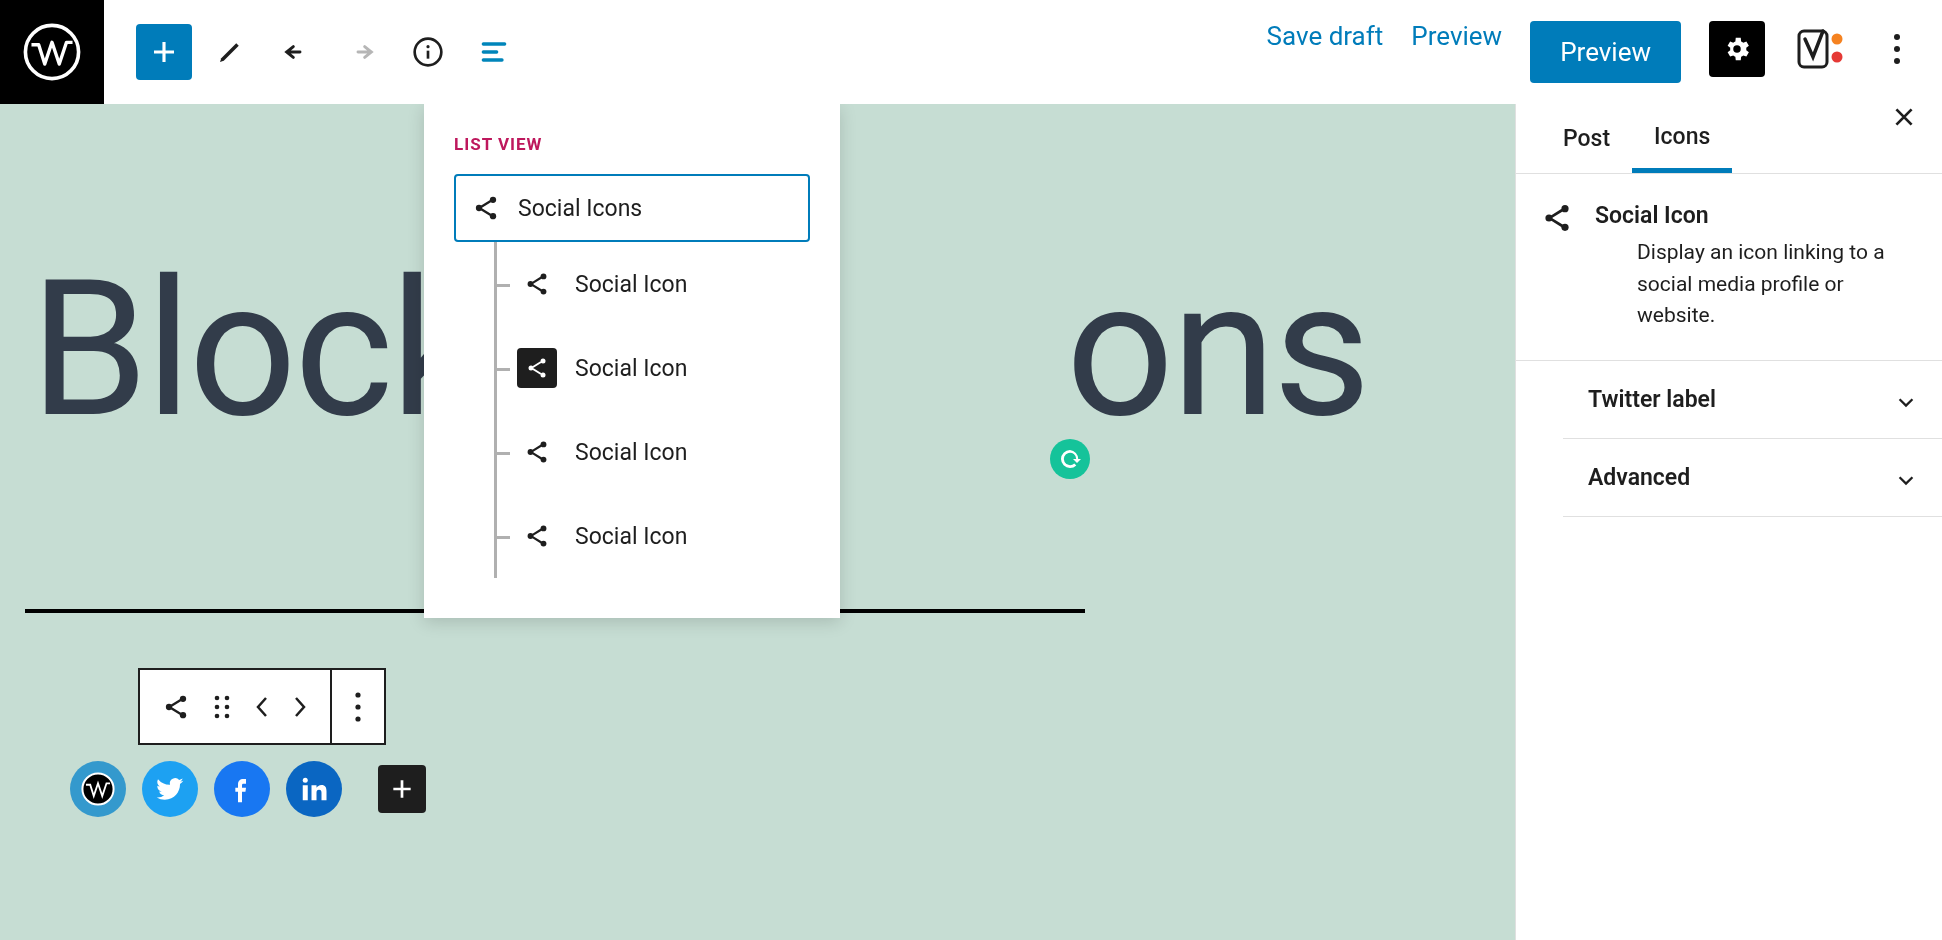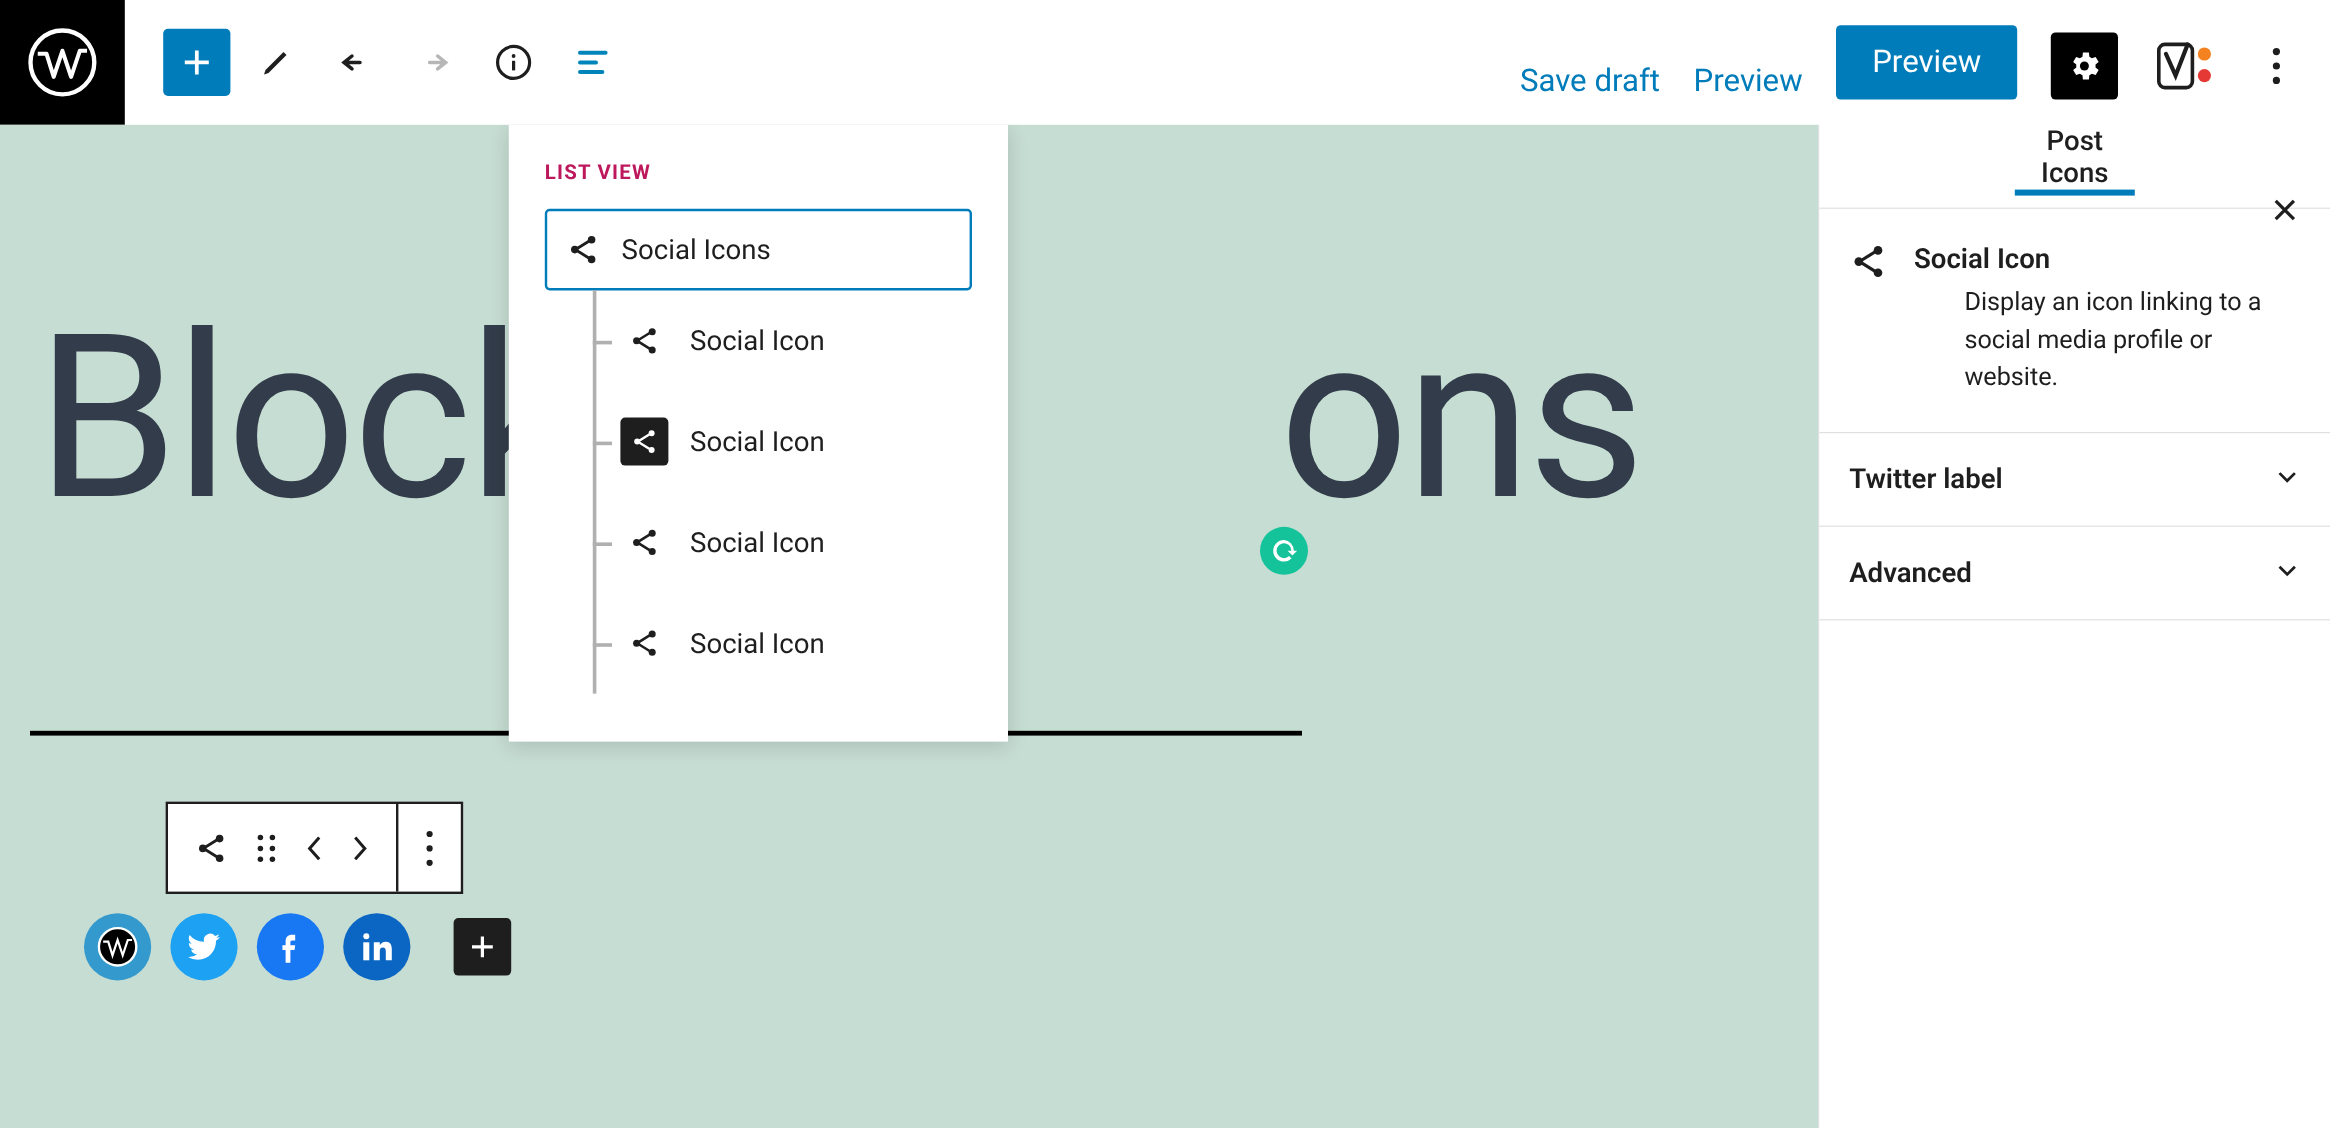--- a/index.html
+++ b/index.html
@@ -7,21 +7,21 @@
 
   
   .top { height:104px; display:flex; align-items:center; background:#fff; }
   .wp-home { width:104px; height:104px; background:#000; display:flex; align-items:center; justify-content:center; color:#fff; flex:0 0 auto; }
   .toolbar-left { display:flex; align-items:center; gap:10px; margin-left:32px; }
   .sq-btn { width:56px; height:56px; display:flex; align-items:center; justify-content:center; border-radius:4px; cursor:pointer; }
   .sq-blue { background:#007cba; color:#fff; }
   .ic { color:#1e1e1e; }
   .ic-dis { color:#b6b6b6; }
   .ic-blue { color:#0085ba; }
-  .toolbar-right { margin-left:auto; display:flex; align-items:flex-end; gap:28px; margin-right:25px; }
+  .toolbar-right { margin-left:auto; display:flex; align-items:flex-start; gap:28px; margin-right:25px; }
   .link-btn { color:#007cba; font-size:26px; cursor:pointer; }
   .publish-btn { background:#007cba; color:#fff; padding:16px 30px; font-size:26px; border-radius:4px; cursor:pointer; }
   .gear-btn { width:56px; height:56px; background:#000; color:#fff; display:flex; align-items:center; justify-content:center; border-radius:4px; cursor:pointer; }
   .yoast-btn { width:56px; height:56px; display:flex; align-items:center; justify-content:center; cursor:pointer; }
   .dots-btn { width:40px; height:56px; display:flex; align-items:center; justify-content:center; cursor:pointer; color:#1e1e1e; }
 
   
   .main { display:flex; height:836px; position:relative; }
   .canvas { flex:1; background:#c6ddd3; position:relative; overflow:hidden; }
   .title-text { position:absolute; left:30px; top:150px; font-size:190px; font-weight:400; color:#323c4a; letter-spacing:-3px; line-height:1; }
@@ -47,28 +47,28 @@
   .lv-item { display:flex; align-items:center; gap:18px; padding:18px 16px; font-size:23px; color:#1e1e1e; cursor:pointer; margin:0 30px; }
   .lv-item.selected { border:2.5px solid #007cba; border-radius:4px; }
   .lv-children { margin-left:70px; border-left:3px solid #b0b0b0; padding-left:0; }
   .lv-child { display:flex; align-items:center; gap:18px; padding:22px 10px 22px 20px; font-size:23px; color:#1e1e1e; cursor:pointer; position:relative; }
   .lv-child::before { content:''; position:absolute; left:-3px; top:50%; width:16px; height:3px; background:#b0b0b0; }
   .lv-ic-dark { width:40px; height:40px; background:#1e1e1e; color:#fff; display:flex; align-items:center; justify-content:center; border-radius:4px; }
   .lv-ic-light { width:40px; height:40px; color:#1e1e1e; display:flex; align-items:center; justify-content:center; }
 
   
   .sidebar { width:427px; background:#fff; border-left:1px solid #e0e0e0; display:flex; flex-direction:column; }
-  .tabs { display:flex; align-items:center; height:70px; border-bottom:1px solid #e0e0e0; padding:0 25px;flex-direction:column; }
+  .tabs { display:flex; height:70px; border-bottom:1px solid #e0e0e0; padding:0 25px; }
   .tab { font-size:23px; color:#1e1e1e; padding:0 22px; height:100%; display:flex; align-items:center; cursor:pointer; font-weight:500; }
   .tab.active { border-bottom:5px solid #007cba; margin-bottom:-1px; }
   .tab-close { margin-left:auto; cursor:pointer; color:#1e1e1e; }
   .panel-head { display:flex; gap:22px; padding:28px 25px; border-bottom:1px solid #e0e0e0; align-items:flex-start; }
   .panel-title { font-size:23px; font-weight:600; color:#1e1e1e; margin-bottom:8px; }
   .panel-desc { font-size:21px; color:#1e1e1e; line-height:1.5;margin-left:42px; }
-  .panel-row { display:flex; align-items:flex-start; justify-content:space-between; padding:25px 25px; border-bottom:1px solid #e0e0e0; cursor:pointer; }
+  .panel-row { display:flex; align-items:flex-end; justify-content:space-between; padding:25px 25px; border-bottom:1px solid #e0e0e0; cursor:pointer;margin-left:47px; }
   .panel-row span { font-size:23px; font-weight:600; color:#1e1e1e; }
 
   svg { display:block; }
 </style>
 </head>
 <body>
 
 <div class="top">
   <div class="wp-home">
     <svg width="58" height="58" viewBox="0 0 24 24" fill="none">

